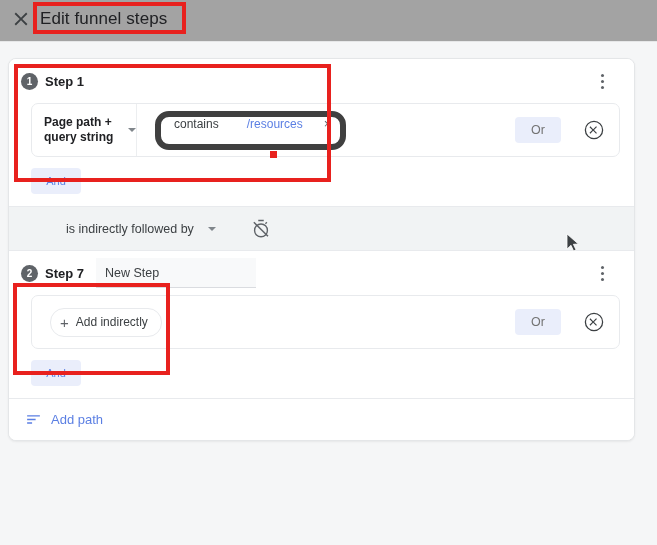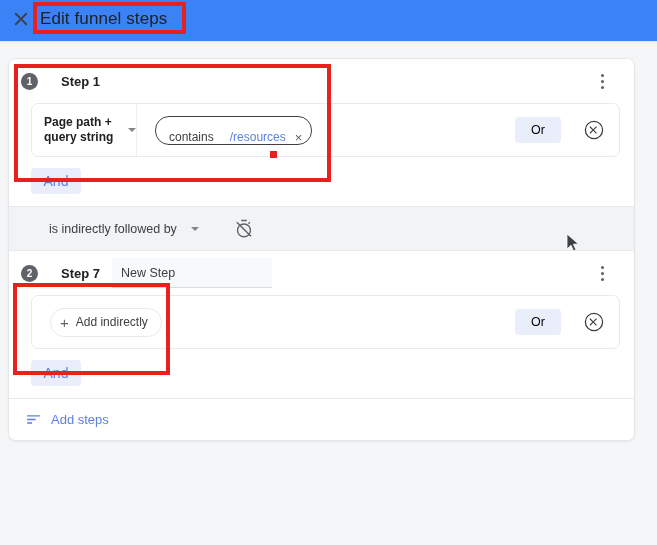--- a/index.html
+++ b/index.html
@@ -13,21 +13,21 @@
     font-family: "Liberation Sans", sans-serif;
     overflow: hidden;
     position: relative;
   }
 
   
   .topbar {
     position: absolute;
     left: 0; top: 0;
     width: 657px; height: 42px;
-    background: #3b82f6;
+    background: #a3a3a3;
     border-bottom: 1px solid #e6e7e8;
     box-sizing: border-box;
   }
   .close-icon {
     position: absolute;
     left: 10px; top: 8px;
     width: 22px; height: 22px;
     color: #3c4043;
     cursor: pointer;
   }
@@ -78,21 +78,21 @@
     border-radius: 50%;
     background: #5f6368;
     color: #ffffff;
     font-size: 10px;
     line-height: 17px;
     text-align: center;
     flex: 0 0 auto;
     font-weight: bold;
   }
   .step-label {
-    margin-left: 23px;
+    margin-left: 7px;
     font-size: 13px;
     color: #202124;
     font-weight: bold;
     white-space: nowrap;
   }
   .step-name-field {
     margin-left: 12px;
     width: 160px;
     height: 30px;
     background: #f8f9fa;
@@ -162,29 +162,30 @@
     flex: 1;
     display: flex;
     align-items: center;
     padding-left: 18px;
     height: 100%;
     box-sizing: border-box;
   }
 
   .match-chip {
     display: inline-flex;
-    align-items: flex-end;
+    align-items: flex-start;
     height: 27px;
     padding: 0 9px 0 13px;
-    border: 1px solid #404040;
+    border: 6px solid #404040;
     border-radius: 14px;
     background: #ffffff;
     font-size: 12px;
     cursor: pointer;
     white-space: nowrap;
+    gap: 12px;
   }
   .match-op { color: #3c4043; }
   .match-val { color: #5b7fe3; margin-left: 16px; }
   .chip-x {
     margin-left: 9px;
     color: #5f6368;
     font-size: 13px;
     line-height: 1;
     cursor: pointer;
   }
@@ -210,21 +211,21 @@
   }
 
   .or-btn {
     position: absolute;
     right: 58px; top: 13px;
     min-width: 46px; height: 26px;
     line-height: 26px;
     text-align: center;
     background: #eaeefb;
     border-radius: 4px;
-    color: #000000;
+    color: #737373;
     font-size: 12.5px;
     cursor: pointer;
   }
   .remove-circle {
     position: absolute;
     right: 14px; top: 15px;
     width: 22px; height: 22px;
     cursor: pointer;
     color: #3c4043;
   }
@@ -234,21 +235,21 @@
     padding: 11px 0 12px 22px;
   }
   .and-btn {
     display: inline-block;
     min-width: 50px; height: 26px;
     line-height: 26px;
     text-align: center;
     background: #eaeefb;
     border-radius: 4px;
     color: #5b7fe3;
-    font-size: 14px;
+    font-size: 11px;
     cursor: pointer;
     padding: 0 8px;
     box-sizing: border-box;
   }
 
   
   .connector-row {
     position: relative;
     height: 45px;
     background: #f1f3f4;
@@ -256,20 +257,21 @@
     border-bottom: 1px solid #e8eaed;
     display: flex;
     align-items: center;
     padding-left: 40px;
     box-sizing: border-box;
   }
   .connector-select {
     display: flex;
     align-items: center;
     cursor: pointer;
+    margin-left: 17px;
   }
   .connector-text {
     font-size: 12.5px;
     color: #3c4043;
   }
   .connector-select .caret { margin-left: 14px; }
   .timer-off-icon {
     margin-left: 34px;
     width: 22px; height: 22px;
     color: #5f6368;
@@ -427,21 +429,21 @@
         <div class="and-btn">And</div>
       </div>
     </div>
 
     <div class="add-step-row">
       <div class="add-step-icon">
         <svg viewBox="0 0 24 24" width="17" height="17" aria-hidden="true">
           <path d="M3 6h18v1.9H3zM3 11h12v1.9H3zM3 16h7v1.9H3z" fill="currentColor"></path>
         </svg>
       </div>
-      <div class="add-step-label">Add steps</div>
+      <div class="add-step-label">Add path</div>
     </div>
 
   </div>
 </div>
 
 <div class="annot-box" style="left:33px; top:2px; width:153px; height:32px;"></div>
 
 <div class="annot-box" style="left:14px; top:64px; width:317px; height:118px;"></div>
 
 <div class="annot-box" style="left:13px; top:283px; width:157px; height:92px;"></div>

